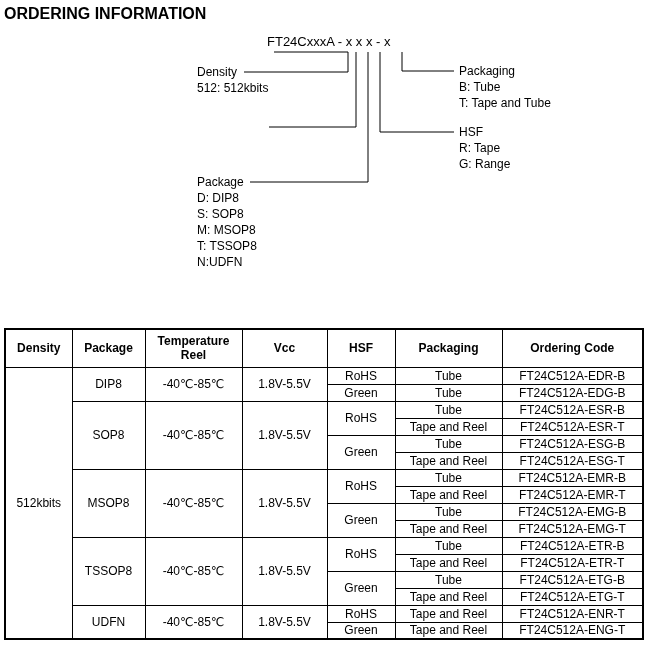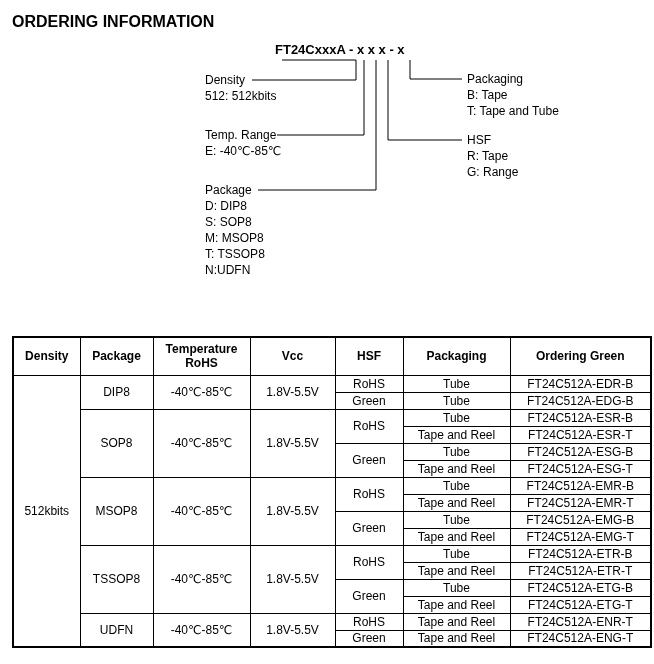--- a/index.html
+++ b/index.html
@@ -1,26 +1,26 @@
 <!DOCTYPE html>
 <html><head>
 <meta charset="utf-8">
 <style>
   * { margin:0; padding:0; box-sizing:border-box; }
   html,body { background:#ffffff; }
   body {
     width:654px; height:664px; position:relative; overflow:hidden;
     font-family:"Liberation Sans","DejaVu Sans",sans-serif; color:#000;
   }
-  .page { padding:12px; }
+  .page { padding:4px; }
   .doc-title { font-size:16px; font-weight:bold; line-height:19px; }
   .diagram { position:relative; height:236px; margin-top:9px; }
   .connectors { position:absolute; left:0; top:0; }
   .connectors polyline { fill:none; stroke:#000; stroke-width:1; }
-  .partnum { position:absolute; left:263px; top:2px; font-size:13px; font-weight:bold; white-space:pre; }
+  .partnum { position:absolute; left:263px; top:2px; font-size:13px; font-weight:normal; white-space:pre; }
   .lbl { position:absolute; font-size:12px; line-height:16px; white-space:nowrap; }
   .lbl-density   { left:193px; top:32px;  }
   .lbl-packaging { left:455px; top:31px;  }
   .lbl-temp      { left:193px; top:87px;  }
   .lbl-hsf       { left:455px; top:92px;  }
   .lbl-package   { left:193px; top:142px; }
   table.order {
     border-collapse:collapse; table-layout:fixed; width:638px;
     margin-top:60px; border:2px solid #000;
   }
@@ -50,28 +50,24 @@
 
     <div class="partnum">FT24CxxxA - x x x - x</div>
 
     <div class="lbl lbl-density">
       <div>Density</div>
       <div>512: 512kbits</div>
     </div>
 
     <div class="lbl lbl-packaging">
       <div>Packaging</div>
-      <div>B: Tape</div>
+      <div>B: Tube</div>
       <div>T: Tape and Tube</div>
     </div>
 
-    <div class="lbl lbl-temp">
-      <div>Temp. Range</div>
-      <div>E: -40℃-85℃</div>
-    </div>
 
     <div class="lbl lbl-hsf">
       <div>HSF</div>
       <div>R: Tape</div>
       <div>G: Range</div>
     </div>
 
     <div class="lbl lbl-package">
       <div>Package</div>
       <div>D: DIP8</div>
@@ -90,25 +86,25 @@
         <col style="width:97px">
       <col style="width:85px">
         <col style="width:68px">
         <col style="width:107px">
       <col style="width:141px">
     </colgroup>
     <thead>
       <tr id="table-header-row">
           <th>Density</th>
           <th>Package</th>
-          <th>Temperature RoHS</th>
+          <th>Temperature Reel</th>
           <th>Vcc</th>
           <th>HSF</th>
           <th>Packaging</th>
-          <th>Ordering Green</th>
+          <th>Ordering Code</th>
         </tr>
     </thead>
     <tbody id="table-body">
         <tr>
           <td rowspan="16">512kbits</td>
           <td rowspan="2">DIP8</td>
           <td rowspan="2">-40℃-85℃</td>
           <td rowspan="2">1.8V-5.5V</td>
           <td>RoHS</td>
           <td>Tube</td>

